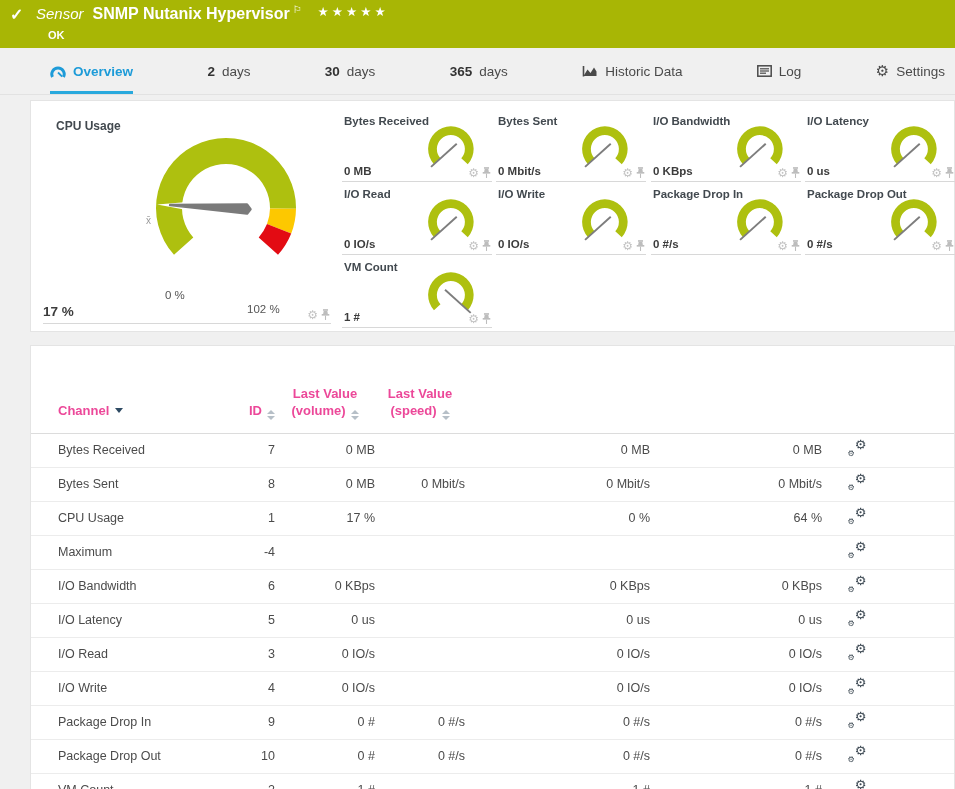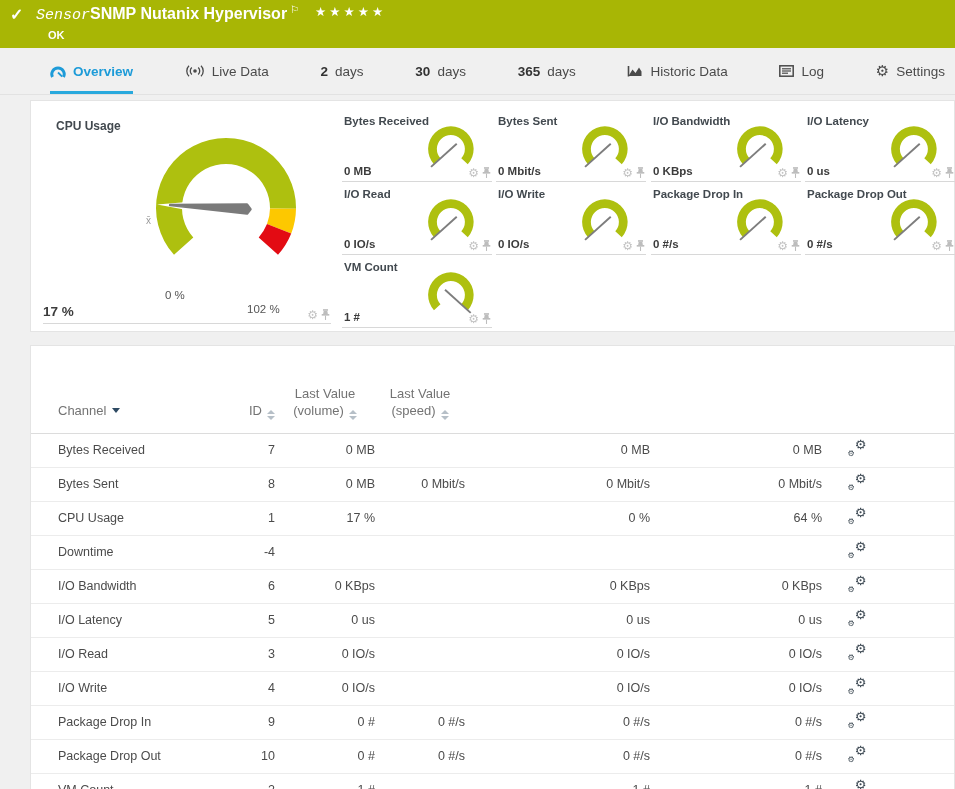--- a/index.html
+++ b/index.html
@@ -4,21 +4,21 @@
 <style>
   html,body{margin:0;padding:0;}
   body{width:955px;height:789px;overflow:hidden;background:#f0f0f0;
        font-family:"Liberation Sans",sans-serif;-webkit-font-smoothing:antialiased;}
   .stage{position:relative;width:955px;height:789px;background:#f0f0f0;overflow:hidden;}
 
   
   .topbar{position:absolute;left:0;top:0;width:955px;height:48px;background:#a8b605;color:#fff;}
   .check{position:absolute;left:10px;top:5px;font-size:16px;font-weight:bold;}
   .titleline{position:absolute;left:36px;top:4px;white-space:nowrap;}
-  .sensor-type{font-style:italic;font-size:15px;font-family:Liberation Mono, monospace;}
+  .sensor-type{font-style:italic;font-size:15px;margin-right:9px;}
   .sensor-title{font-weight:bold;font-size:16px;}
   .flag{font-size:10px;vertical-align:top;margin-left:3px;font-family:"DejaVu Sans",sans-serif;}
   .stars{font-size:12.5px;letter-spacing:3px;margin-left:16px;vertical-align:3px;font-family:"DejaVu Sans",sans-serif;}
   .status{position:absolute;left:48px;top:29px;font-size:11px;font-weight:bold;}
 
   
   .tabbar{position:absolute;left:0;top:48px;width:955px;height:47px;box-sizing:border-box;
           display:flex;align-items:stretch;justify-content:space-between;
           padding:0 10px 0 50px;border-bottom:1px solid #e2e2e2;background:#f0f0f0;}
   .tab{display:flex;align-items:center;gap:7px;font-size:13.5px;color:#4a4a4a;cursor:pointer;
@@ -47,21 +47,21 @@
   .glabel{position:absolute;left:2px;top:2px;font-size:11.5px;font-weight:bold;color:#42494f;white-space:nowrap;}
   .gdial{position:absolute;right:14px;top:8px;width:56px;height:56px;}
   .gvalue{position:absolute;left:2px;bottom:4px;font-size:11.5px;font-weight:bold;color:#3c3c3c;}
   .cell-icons{position:absolute;right:1px;bottom:2px;display:flex;align-items:flex-end;gap:3px;}
   .mini-gear{font-family:"DejaVu Sans",sans-serif;font-size:12px;line-height:1;color:#c3c3c3;cursor:pointer;}
   .pin-svg{width:9px;height:12px;cursor:pointer;}
 
   
   .thead{display:grid;grid-template-columns:150px 67px 100px 90px 185px 172px 70px;
          padding:40px 0 0 27px;align-items:end;border-bottom:1px solid #dcdcdc;}
-  .th{font-size:13px;font-weight:normal;color:#737373;padding-bottom:13px;line-height:1.3;}
+  .th{font-size:13px;font-weight:bold;color:#ec4899;padding-bottom:13px;line-height:1.3;}
   .tr-right{text-align:right;}
   .tr-center{text-align:center;}
   .caret{display:inline-block;width:0;height:0;border-left:4.5px solid transparent;
          border-right:4.5px solid transparent;border-top:5px solid #2e4a63;margin-left:6px;vertical-align:2px;}
   .sort{display:inline-flex;flex-direction:column;gap:2px;margin-left:5px;vertical-align:1px;}
   .sort b{display:block;width:0;height:0;border-left:4px solid transparent;border-right:4px solid transparent;}
   .sort .u{border-bottom:4px solid #b6bfc7;}
   .sort .d{border-top:4px solid #b6bfc7;}
   .trow{display:grid;grid-template-columns:150px 67px 100px 90px 185px 172px 70px;
         height:33px;align-items:center;border-bottom:1px solid #ececec;padding-left:27px;}
@@ -107,32 +107,20 @@
     <div class="tab active">
       <span class="ticon">
         <svg width="16" height="13" viewBox="0 0 16 13">
             <path d="M2.5 12 A6.2 6.2 0 1 1 13.5 12" fill="none" stroke="currentColor" stroke-width="3"></path>
             <line x1="8" y1="7.5" x2="12.2" y2="11.6" stroke="currentColor" stroke-width="1.8"></line>
           </svg>
       </span>
       <span>Overview</span>
     </div>
     <div class="tab">
-      <span class="ticon">
-        <svg width="20" height="12" viewBox="0 0 20 12">
-            <circle cx="10" cy="6" r="1.8" fill="currentColor"></circle>
-            <path d="M6.8 2.5 A4.8 4.8 0 0 0 6.8 9.5" fill="none" stroke="currentColor" stroke-width="1.3"></path>
-            <path d="M4 0.8 A7.2 7.2 0 0 0 4 11.2" fill="none" stroke="currentColor" stroke-width="1.3"></path>
-            <path d="M13.2 2.5 A4.8 4.8 0 0 1 13.2 9.5" fill="none" stroke="currentColor" stroke-width="1.3"></path>
-            <path d="M16 0.8 A7.2 7.2 0 0 1 16 11.2" fill="none" stroke="currentColor" stroke-width="1.3"></path>
-          </svg>
-      </span>
-      <span>Live Data</span>
-    </div>
-    <div class="tab">
       <span class="num">2</span>
       <span>days</span>
     </div>
     <div class="tab">
       <span class="num">30</span>
       <span>days</span>
     </div>
     <div class="tab">
       <span class="num">365</span>
       <span>days</span>
@@ -346,21 +334,21 @@
     <div class="trow">
       <div class="td">CPU Usage</div>
       <div class="td tr-right">1</div>
       <div class="td tr-right">17 %</div>
       <div class="td tr-right"></div>
       <div class="td tr-right">0 %</div>
       <div class="td tr-right">64 %</div>
       <div class="td td-set"><span class="chset"><span class="g1">⚙</span><span class="g2">⚙</span></span></div>
     </div>
     <div class="trow">
-      <div class="td">Downtime</div>
+      <div class="td">Maximum</div>
       <div class="td tr-right">-4</div>
       <div class="td tr-right"></div>
       <div class="td tr-right"></div>
       <div class="td tr-right"></div>
       <div class="td tr-right"></div>
       <div class="td td-set"><span class="chset"><span class="g1">⚙</span><span class="g2">⚙</span></span></div>
     </div>
     <div class="trow">
       <div class="td">I/O Bandwidth</div>
       <div class="td tr-right">6</div>

